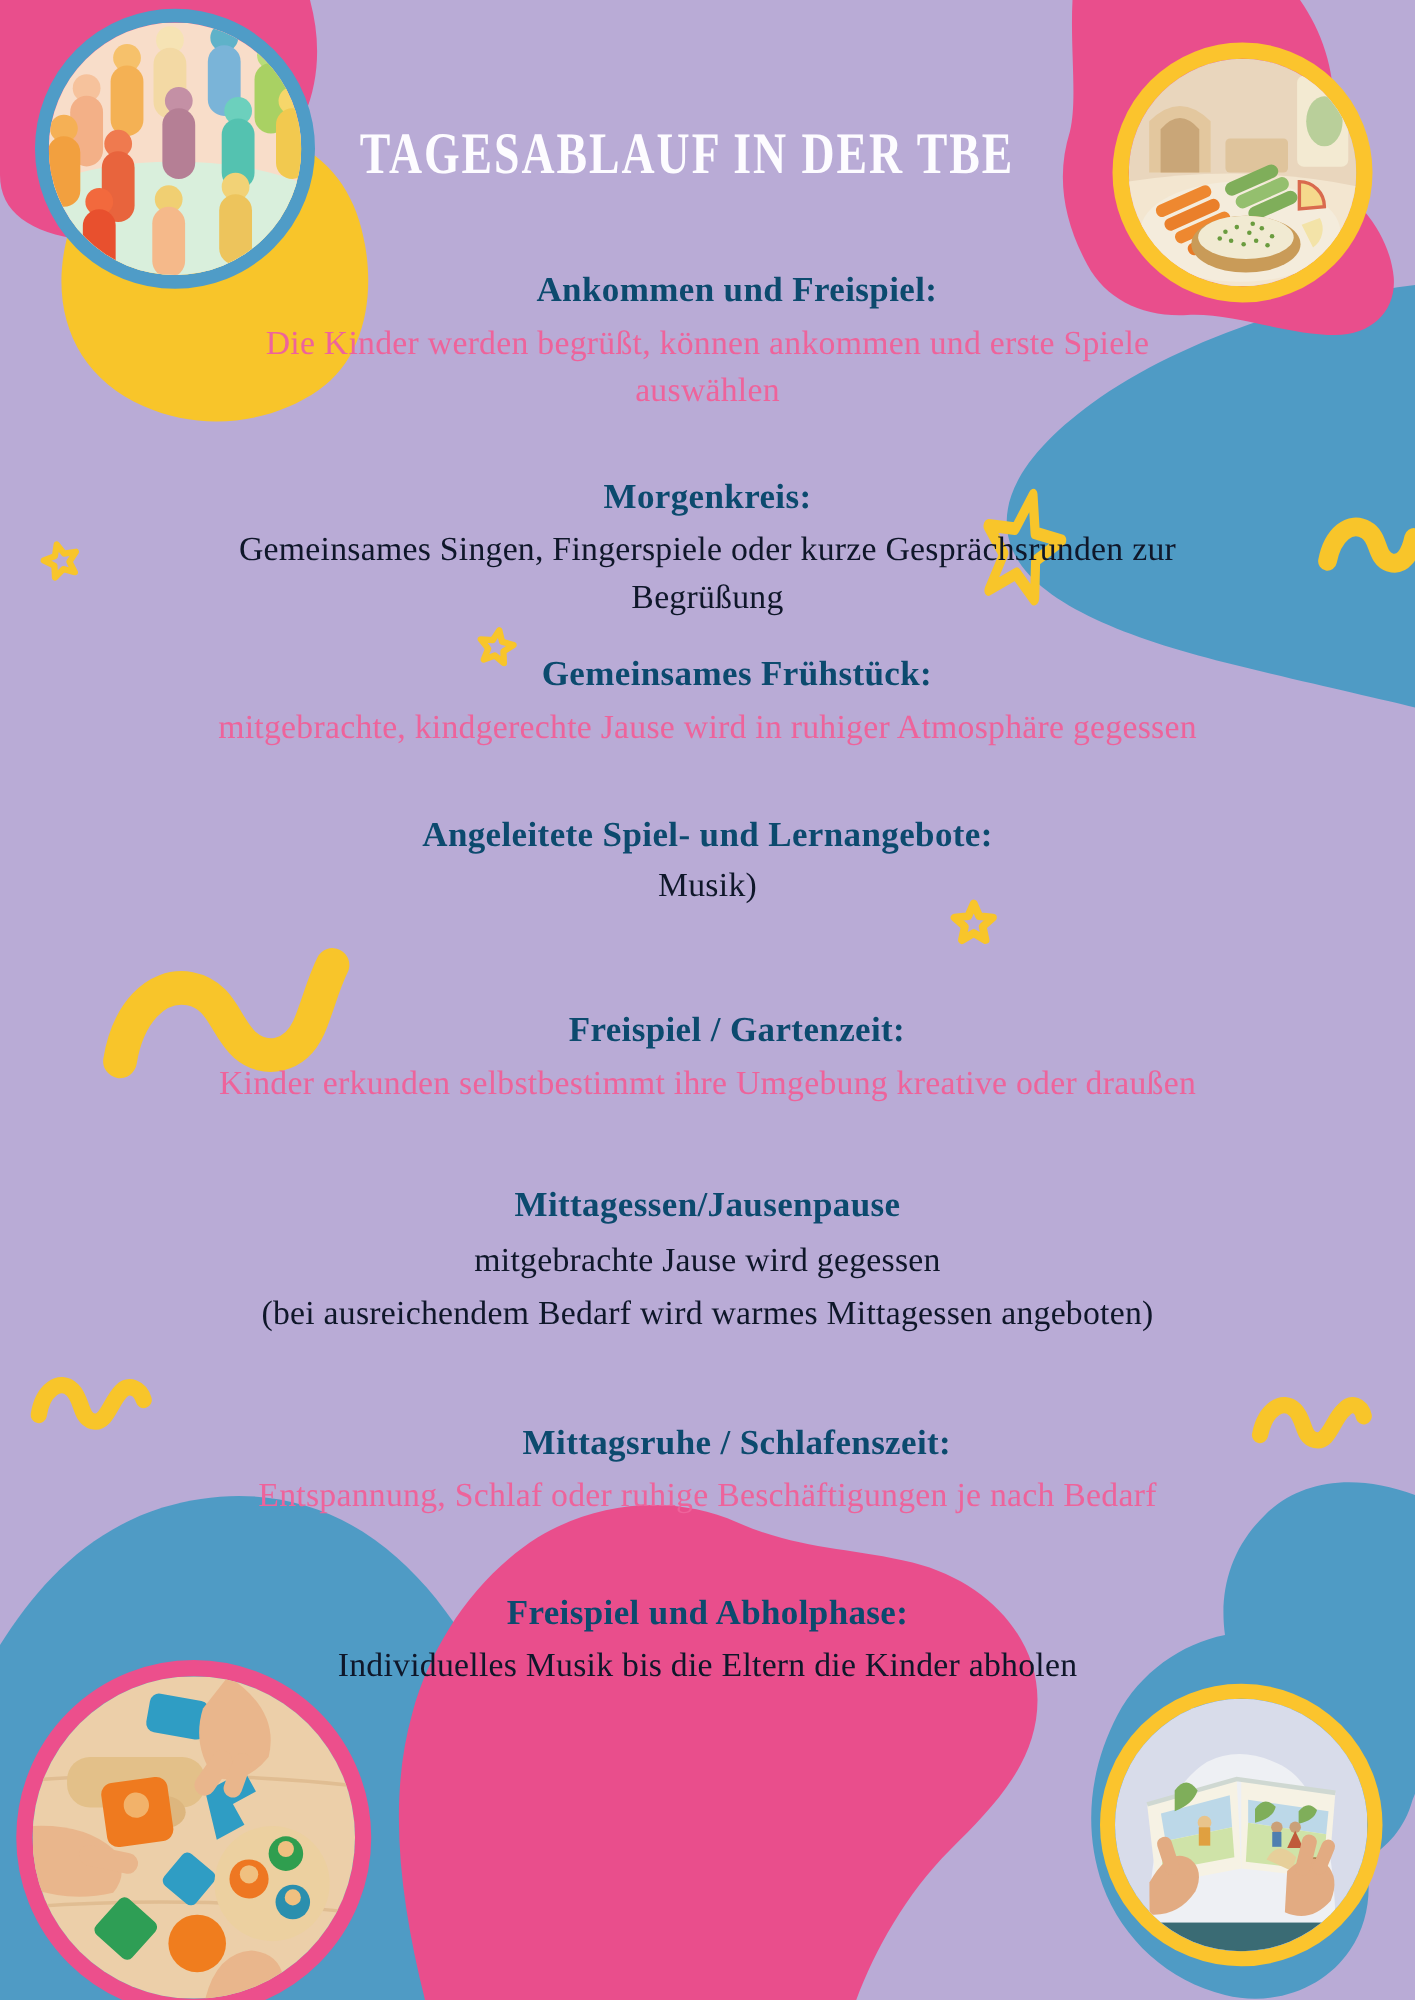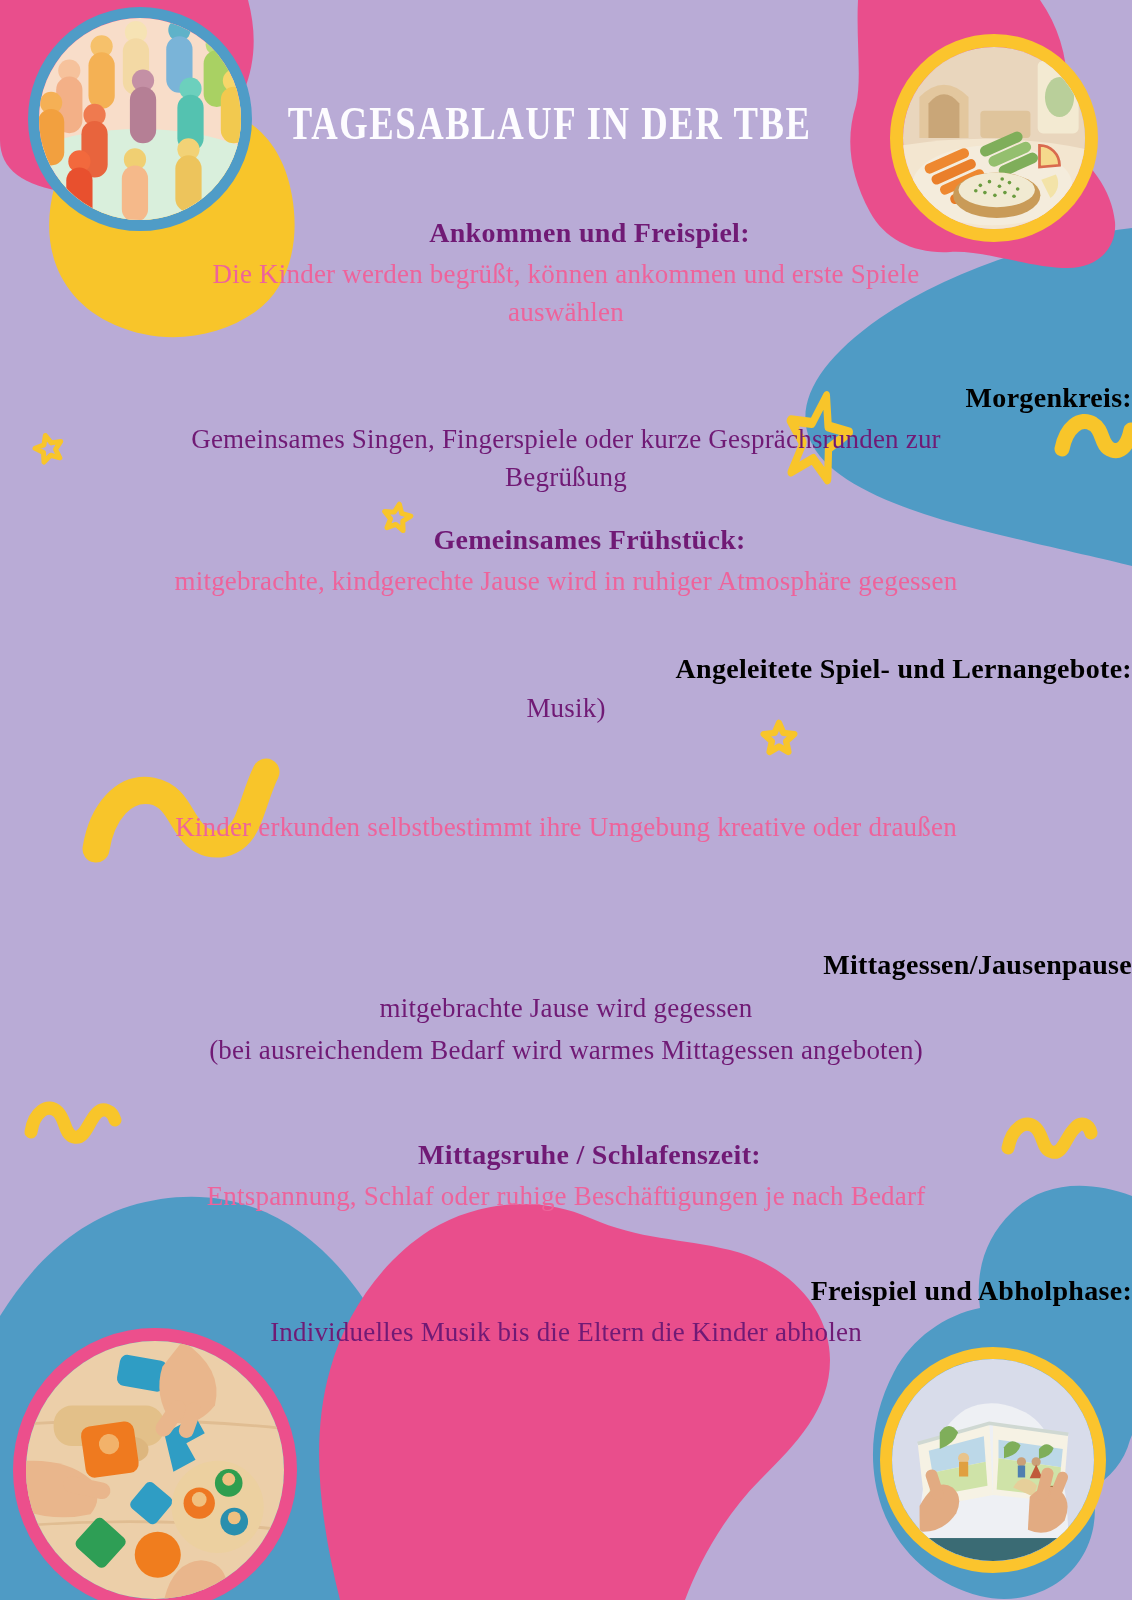--- a/index.html
+++ b/index.html
@@ -19,25 +19,25 @@
   #photo-bl { left:13px;  top:1328px;width:284px; height:284px; border-width:13px; border-color:#ec4f8c; }
   #photo-br { left:880px; top:1347px;width:226px; height:226px; border-width:12px; border-color:#fbc42d; }
 
   .title-wrap { position:absolute; top:96px; left:0; width:1100px; text-align:center; z-index:3; }
   .title {
     display:inline-block; transform:scaleX(.78); transform-origin:center;
     font-size:47px; font-weight:bold; letter-spacing:2px; color:#fdfcff; white-space:nowrap;
   }
   .section { position:absolute; left:0; width:100%; text-align:center; z-index:3; }
   .sec-head { font-size:28px; font-weight:bold; letter-spacing:.3px; line-height:34px; margin-bottom:5px; }
-  .head-pink { color:#701a75;margin-left:47px; }
-  .head-white { color:#000000;text-align:right; }
+  .head-pink { color:#0c4a6e;margin-left:47px; }
+  .head-white { color:#0c4a6e; }
   .sec-line { font-size:27px; line-height:38px; letter-spacing:.2px; }
   .body-pink { color:#ee639b; }
-  .body-white { color:#701a75; }
+  .body-white { color:#0f172a; }
   #s1{top:216px} #s2{top:381px} #s3{top:523px} #s4{top:652px}
   #s5{top:808px} #s6{top:948px} #s7{top:1138px} #s8{top:1274px}
   #s4 .sec-line { line-height:35px; }
   #s6 .sec-line { line-height:42px; }
   #s6 .sec-line:first-of-type { margin-top:8px; }
 </style>
 </head>
 <body>
 
 <div class="poster">
@@ -242,20 +242,21 @@
     <div class="sec-head head-pink">Gemeinsames Frühstück:</div>
     <div class="sec-line body-pink">mitgebrachte, kindgerechte Jause wird in ruhiger Atmosphäre gegessen</div>
   </div>
 
   <div class="section" id="s4">
     <div class="sec-head head-white">Angeleitete Spiel- und Lernangebote:</div>
     <div class="sec-line body-white">Musik)</div>
   </div>
 
   <div class="section" id="s5">
+    <div class="sec-head head-pink">Freispiel / Gartenzeit:</div>
     <div class="sec-line body-pink">Kinder erkunden selbstbestimmt ihre Umgebung kreative oder draußen</div>
   </div>
 
   <div class="section" id="s6">
     <div class="sec-head head-white">Mittagessen/Jausenpause</div>
     <div class="sec-line body-white">mitgebrachte Jause wird gegessen</div>
     <div class="sec-line body-white">(bei ausreichendem Bedarf wird warmes Mittagessen angeboten)</div>
   </div>
 
   <div class="section" id="s7">

